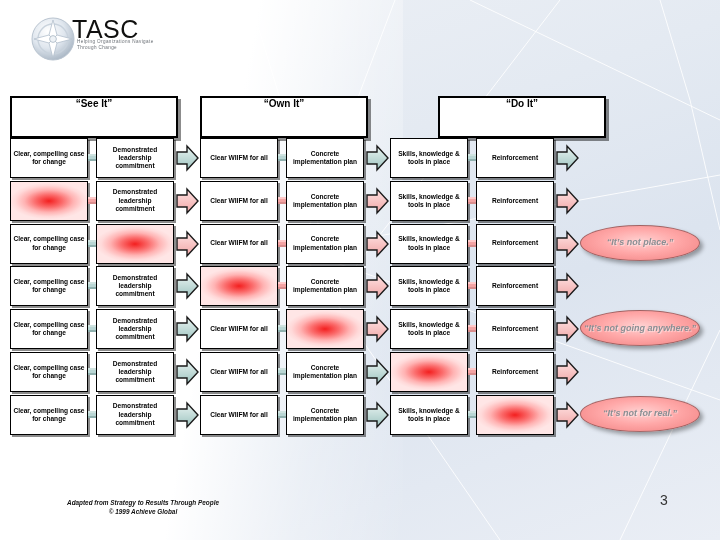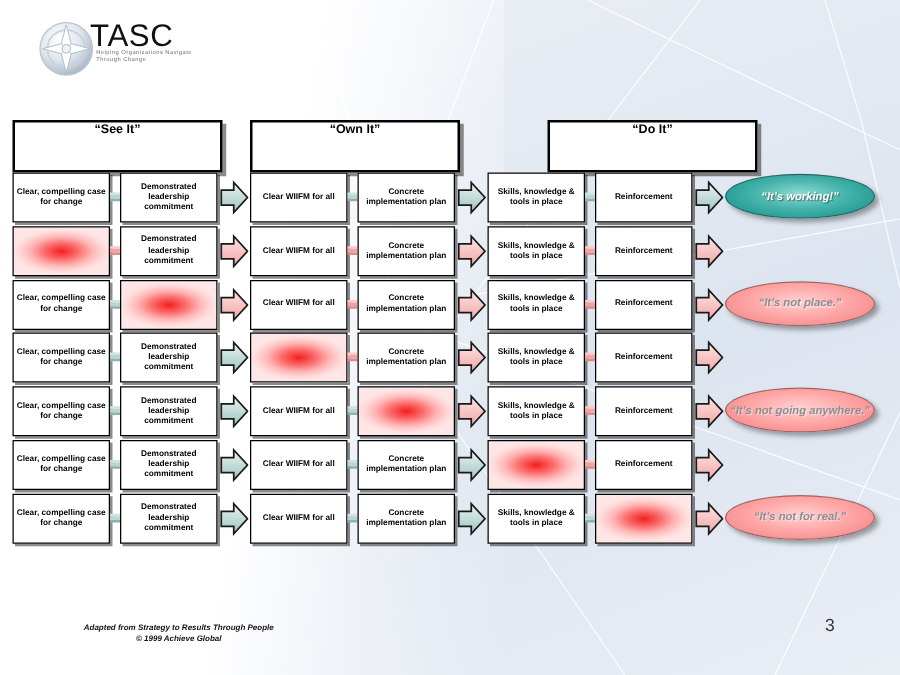--- a/index.html
+++ b/index.html
@@ -194,23 +194,20 @@
                 <stop offset="0%" stop-color="#eaf4f2"></stop>
                 <stop offset="100%" stop-color="#9dc4c0"></stop>
               </linearGradient>
               <linearGradient id="chevBad" x1="0" y1="0" x2="0" y2="1">
                 <stop offset="0%" stop-color="#ffe4e4"></stop>
                 <stop offset="100%" stop-color="#f0a6a6"></stop>
               </linearGradient>
             </defs>
             <polygon points="2,8 12,8 12,2 23,14 12,26 12,20 2,20" fill="url(#chevGood)" stroke="#1a1a1a" stroke-width="1.4" stroke-linejoin="miter"></polygon>
           </svg></div>
-        <div class="oval good" style="left: 580px;">
-          <span>“It’s working!”</span>
-        </div>
       </div>
       <div class="row" style="top: 180.8px;">
         <div class="cell missing" style="left: 10px; width: 78px;"></div>
         <div class="bar" style="left: 88px; width: 8px; top: 16px;">
           <div class="top" style="background:#ffc9c9"></div>
           <div class="mid" style="background:#f3a3a3"></div>
           <div class="bot" style="background:#d98d8d"></div>
         </div>
         <div class="cell" style="left: 96px; width: 78px;">
           <span>Demonstrated leadership commitment</span>

